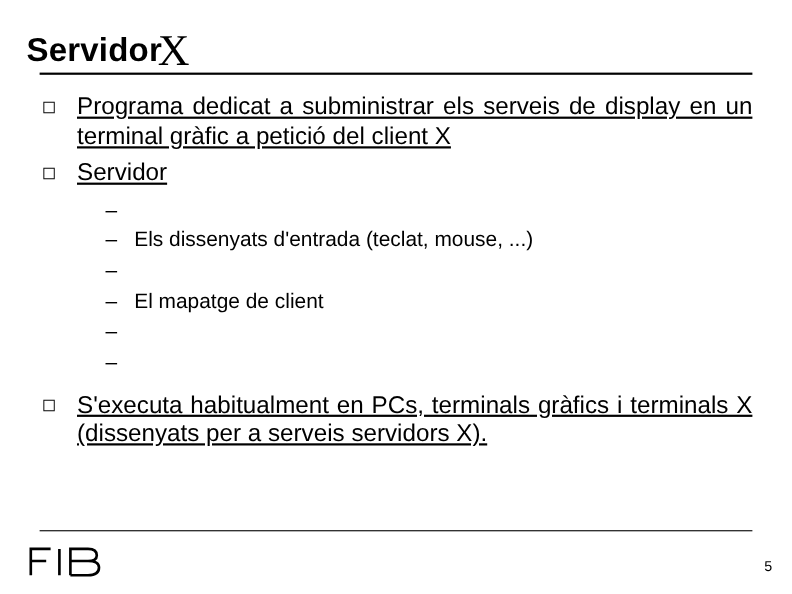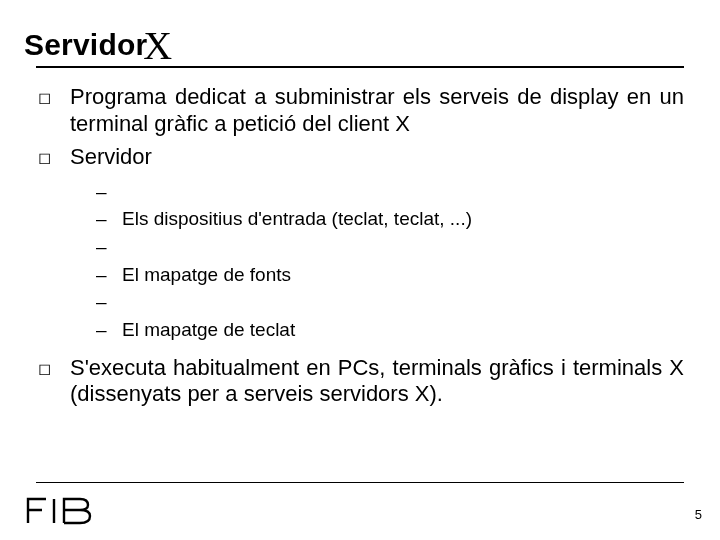--- a/index.html
+++ b/index.html
@@ -5,21 +5,21 @@
   * { margin: 0; padding: 0; box-sizing: border-box; }
   html, body { width: 720px; height: 540px; background: #fff; font-family: Arial, Helvetica, sans-serif; color: #000; }
   .slide { position: relative; width: 720px; height: 540px; }
   .title-wrap { position: absolute; left: 24px; top: 22px; right: 36px; }
   .title { font-size: 30px; font-weight: bold; letter-spacing: 0.2px; }
   .title .big-x { font-family: "Times New Roman", Times, serif; font-size: 40px; font-weight: normal; margin-left: -4px; vertical-align: -4px; }
   .title-rule { position: absolute; left: 36px; right: 36px; top: 66px; height: 0; border-top: 2px solid #000; }
   .content { position: absolute; left: 36px; right: 36px; top: 78px; font-size: 22px; line-height: 1.22; text-align: justify; }
   .b1 { display: flex; margin-top: 6px; }
   .b1 .mk { width: 34px; flex: 0 0 34px; font-size: 16px; line-height: 27px; text-align: left; padding-left: 2px; }
-  .b1 .tx { flex: 1; }
+  .b1 .tx { flex: 1; text-decoration: underline; }
   .sub { margin-left: 60px; margin-top: 8px; font-size: 19px; line-height: 1.35; text-align: left; }
   .sub .row { display: flex; margin-top: 2px; }
   .sub .dash { width: 26px; flex: 0 0 26px; }
   .bot-rule { position: absolute; left: 36px; right: 36px; top: 482px; border-top: 1.5px solid #000; }
   .logo { position: absolute; left: 24px; bottom: 14px; }
   .logo svg { display: block; }
   .pagenum { position: absolute; right: 18px; bottom: 18px; font-size: 13px; color: #000; }
 </style>
 </head>
 <body>
@@ -44,35 +44,34 @@
       <div class="mk">◻</div>
       <div class="tx">Servidor</div>
     </div>
 
     <div class="sub">
       <div class="row">
           <div class="dash">–</div>
         </div>
       <div class="row">
           <div class="dash">–</div>
-          <div>Els dispositius d'entrada (teclat, teclat, ...)</div>
+          <div>Els dissenyats d'entrada (teclat, mouse, ...)</div>
         </div>
       <div class="row">
           <div class="dash">–</div>
         </div>
       <div class="row">
           <div class="dash">–</div>
-          <div>El mapatge de fonts</div>
+          <div>El mapatge de client</div>
         </div>
       <div class="row">
           <div class="dash">–</div>
         </div>
       <div class="row">
           <div class="dash">–</div>
-          <div>El mapatge de teclat</div>
         </div>
     </div>
 
     <div class="b1" style="margin-top:12px;">
       <div class="mk">◻</div>
       <div class="tx">S'executa habitualment en PCs, terminals gràfics i terminals X (dissenyats per a serveis servidors X).</div>
     </div>
 
   </div>
 

